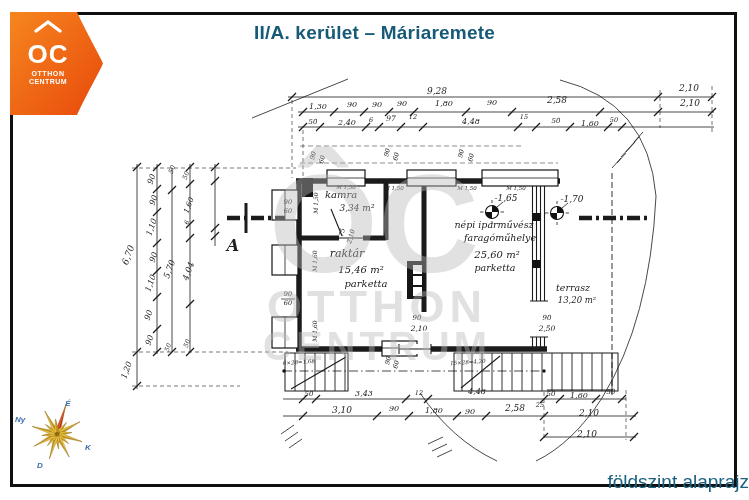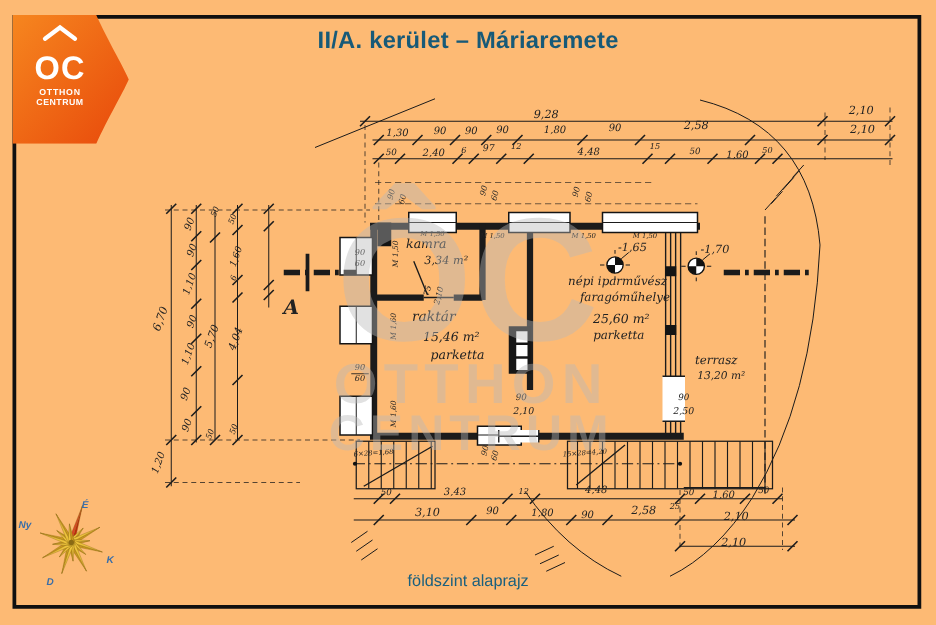--- a/index.html
+++ b/index.html
@@ -1,23 +1,23 @@
 <!DOCTYPE html>
 <html><head>
 <meta charset="utf-8">
 <style>
   html,body{margin:0;padding:0;background:#888;}
-  .stage{position:relative;width:749px;height:500px;background:#fdba74;overflow:hidden;
+  .stage{position:relative;width:749px;height:500px;background:#ffffff;overflow:hidden;
          font-family:"Liberation Sans",sans-serif;margin:0 auto;}
   .frame{position:absolute;left:10px;top:12px;width:721px;height:469px;border:3px solid #101010;
          box-sizing:content-box;pointer-events:none;z-index:4;}
   .hdr{position:absolute;left:0;right:0;text-align:center;z-index:6;}
   .title{top:22px;font-size:19px;font-weight:bold;color:#175a78;letter-spacing:.2px;}
   .subtitle{top:47px;font-size:13px;color:#2d7585;}
-  .caption{top:457px;font-size:13px;color:#1b607e;}
+  .caption{top:471px;font-size:19px;color:#1b607e;text-align:right;}
   svg.plan{position:absolute;left:0;top:0;z-index:2;}
   .badge{position:absolute;left:10px;top:12px;z-index:7;}
   svg .ink{stroke:#1b1b1b;fill:none;}
   #labels-layer text{font-family:"DejaVu Serif",serif;font-style:italic;fill:#222;}
   #ticks-layer line{stroke:#1c1c1c;stroke-width:1.25;}
   .bm{stroke:#111;}
 </style>
 </head>
 <body>
 

